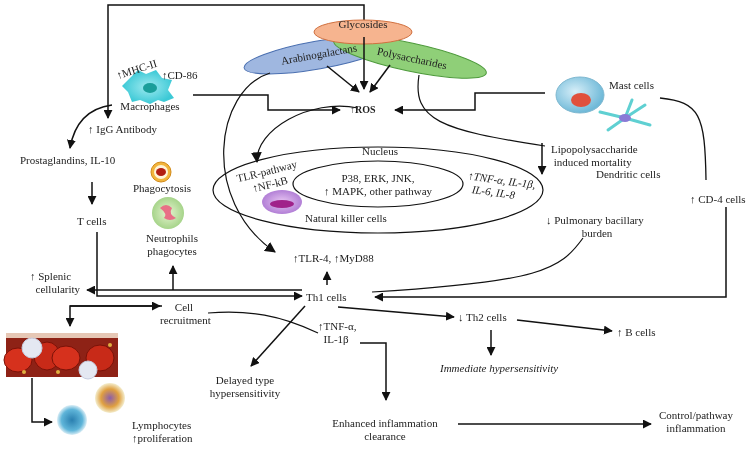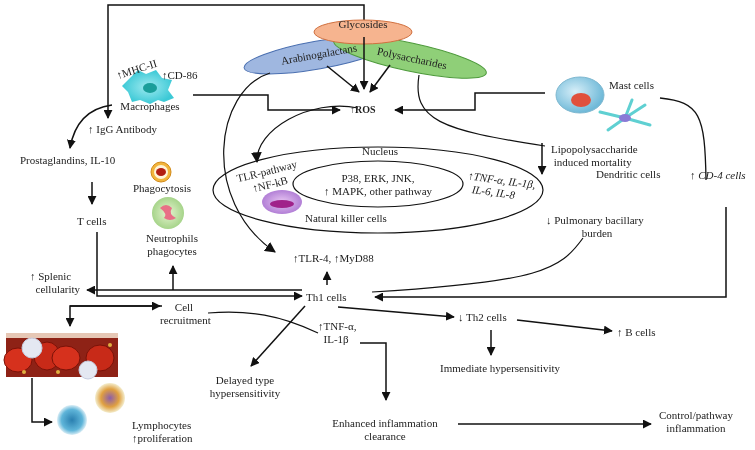--- a/index.html
+++ b/index.html
@@ -171,35 +171,35 @@
 <div class="lbl left" style="left:88px; top:123px;"><span>↑</span> <span>IgG Antibody</span></div>
 <div class="lbl left" style="left:20px; top:154px;">Prostaglandins, IL-10</div>
 <div class="lbl left" style="left:77px; top:215px;">T cells</div>
 <div class="lbl" style="left:130px; top:182px; width:64px;">Phagocytosis</div>
 <div class="lbl" style="left:140px; top:232px; width:64px;"><span>Neutrophils</span><br><span>phagocytes</span></div>
 <div class="lbl left" style="left:30px; top:270px;"><span>↑</span> <span>Splenic</span><br>&nbsp;&nbsp;<span>cellularity</span></div>
 
 <div class="lbl left" style="left:609px; top:79px;">Mast cells</div>
 <div class="lbl left" style="left:596px; top:128px;margin-top:40px;">Dendritic cells</div>
 <div class="lbl left" style="left:551px; top:143px;"><span>Lipopolysaccharide</span><br>&nbsp;<span>induced mortality</span></div>
-<div class="lbl left" style="left:690px; top:169px;font-style:italic;"><span>↑</span> <span>CD-4 cells</span></div>
+<div class="lbl left" style="left:690px; top:193px;"><span>↑</span> <span>CD-4 cells</span></div>
 
 <div class="lbl" style="left:352px; top:145px; width:56px;">Nucleus</div>
 <div class="lbl left" style="left:236px; top:165px; transform:rotate(-14deg);"><span>TLR-pathway</span></div>
 <div class="lbl left" style="left:252px; top:178px; transform:rotate(-14deg);"><span>↑</span><span>NF-kB</span></div>
 <div class="lbl" style="left:318px; top:172px; width:120px;"><span>P38, ERK, JNK,</span><br><span>↑</span> <span>MAPK, other pathway</span></div>
 <div class="lbl left" style="left:467px; top:174px; font-style:italic; transform:rotate(8deg);"><span>↑</span><span>TNF-α, IL-1β,</span><br>&nbsp;&nbsp;<span>IL-6, IL-8</span></div>
 <div class="lbl left" style="left:305px; top:212px;">Natural killer cells</div>
 
 <div class="lbl left" style="left:546px; top:214px;"><span>↓</span> <span>Pulmonary bacillary</span><br>&nbsp;&nbsp;&nbsp;&nbsp;&nbsp;&nbsp;&nbsp;&nbsp;&nbsp;&nbsp;&nbsp;&nbsp;&nbsp;<span>burden</span></div>
 
 <div class="lbl left" style="left:293px; top:252px;"><span>↑</span><span>TLR-4,</span> <span>↑</span><span>MyD88</span></div>
 <div class="lbl left" style="left:306px; top:291px;">Th1 cells</div>
 
 <div class="lbl" style="left:160px; top:301px; width:48px;"><span>Cell</span><br><span>recruitment</span></div>
 <div class="lbl left" style="left:318px; top:320px;"><span>↑</span><span>TNF-α,</span><br>&nbsp;&nbsp;<span>IL-1β</span></div>
 <div class="lbl left" style="left:458px; top:311px;"><span>↓</span> <span>Th2 cells</span></div>
 <div class="lbl left" style="left:617px; top:326px;"><span>↑</span> <span>B cells</span></div>
-<div class="lbl left" style="left:440px; top:362px;">Immediate hypersensitivity</div>
+<div class="lbl left" style="left:440px; top:362px;font-style:italic;">Immediate hypersensitivity</div>
 <div class="lbl" style="left:205px; top:374px; width:80px;"><span>Delayed type</span><br><span>hypersensitivity</span></div>
 <div class="lbl" style="left:330px; top:417px; width:110px;"><span>Enhanced inflammation</span><br><span>clearance</span></div>
 <div class="lbl" style="left:654px; top:409px; width:84px;"><span>Control/pathway</span><br><span>inflammation</span></div>
 <div class="lbl left" style="left:92px; top:419px;margin-left:40px;"><span>Lymphocytes</span><br><span>↑</span><span>proliferation</span></div>
 
 </body></html>

